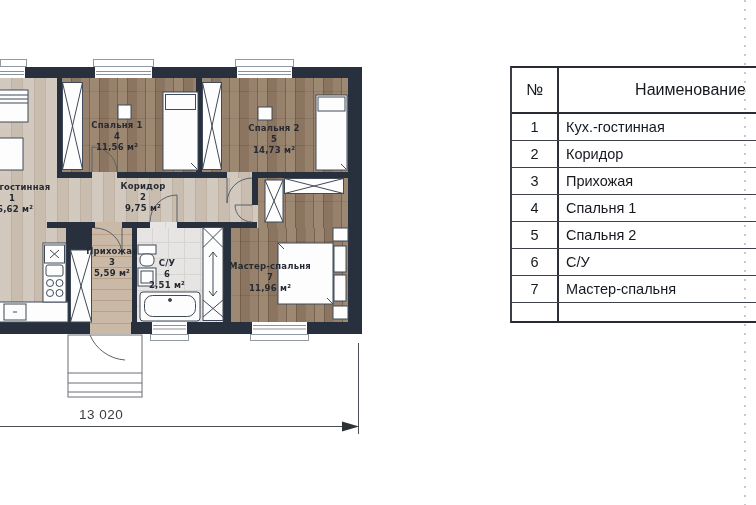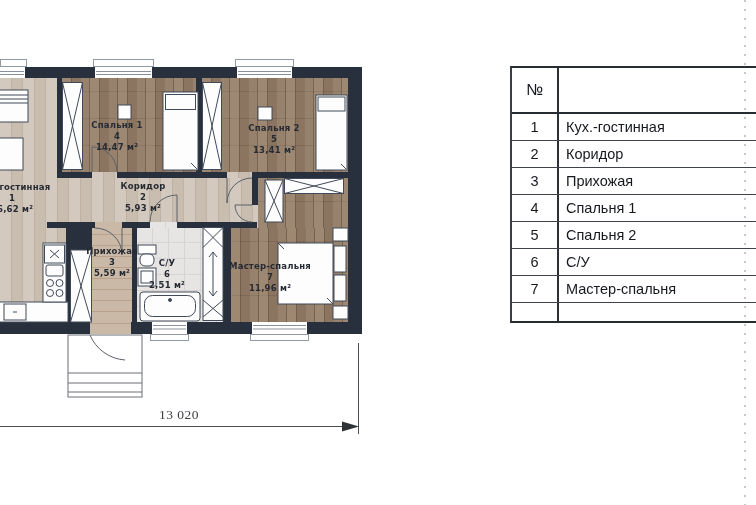--- a/index.html
+++ b/index.html
@@ -15,22 +15,22 @@
   .floor-hall{position:absolute;background:#c2ad98;
     background-image:repeating-linear-gradient(0deg,rgba(255,255,255,.15) 0 10px,rgba(90,60,30,.10) 10px 11px);}
   .floor-tile{position:absolute;background:#e7e5e3;
     background-image:repeating-linear-gradient(0deg,rgba(0,0,0,0) 0 15px,#d7d5d3 15px 16px),
                      repeating-linear-gradient(90deg,rgba(0,0,0,0) 0 15px,#d7d5d3 15px 16px);}
   .window{position:absolute;background:#fff;}
   .sill{position:absolute;background:#fff;border:1px solid #9199a3;box-sizing:border-box;}
   .room-label{position:absolute;width:120px;text-align:center;color:#262a33;
     font-family:"DejaVu Sans",sans-serif;font-size:8.5px;line-height:11px;font-weight:700;letter-spacing:.2px;}
   .room-label .num,.room-label .area{font-weight:600;}
-  .dim-text{position:absolute;left:79px;top:407px;width:120px;text-align:right;
-    font-size:13.5px;color:#3a3d42;letter-spacing:.5px;font-family:Liberation Serif, serif;}
+  .dim-text{position:absolute;left:79px;top:407px;width:120px;text-align:left;
+    font-size:13.5px;color:#3a3d42;letter-spacing:.5px;}
   
   #rooms-table{position:absolute;left:510px;top:66px;width:246px;box-sizing:border-box;
     border-top:2px solid #272c33;border-left:2px solid #3a3f46;border-bottom:2px solid #272c33;
     color:#15181d;}
   .t-header{display:flex;height:46px;border-bottom:2px solid #272c33;box-sizing:border-box;align-items:center;font-size:16px;}
   .t-row{display:flex;height:27px;border-bottom:1px solid #3f434a;box-sizing:border-box;align-items:center;font-size:14.5px;}
   .t-row.last{height:18px;border-bottom:none;}
   .c-num{width:47px;flex:0 0 47px;height:100%;display:flex;align-items:center;justify-content:center;
     border-right:2px solid #2b3036;box-sizing:border-box;}
   .c-name{flex:1;height:100%;display:flex;align-items:center;padding-left:7px;box-sizing:border-box;}
@@ -206,54 +206,55 @@
     </svg>
 
     <div class="room-label" style="left:-48px;top:182px;">
       <div>Кух.-гостинная</div>
       <div class="num">1</div>
       <div class="area">26,62 м²</div>
     </div>
     <div class="room-label" style="left:83px;top:181px;">
       <div>Коридор</div>
       <div class="num">2</div>
-      <div class="area">5,93 м²</div>
+      <div class="area">9,75 м²</div>
     </div>
     <div class="room-label" style="left:52px;top:246px;">
       <div>Прихожая</div>
       <div class="num">3</div>
       <div class="area">5,59 м²</div>
     </div>
     <div class="room-label" style="left:57px;top:120px;">
       <div>Спальня 1</div>
       <div class="num">4</div>
-      <div class="area">14,47 м²</div>
+      <div class="area">11,56 м²</div>
     </div>
     <div class="room-label" style="left:214px;top:123px;">
       <div>Спальня 2</div>
       <div class="num">5</div>
-      <div class="area">13,41 м²</div>
+      <div class="area">14,73 м²</div>
     </div>
     <div class="room-label" style="left:107px;top:258px;">
       <div>С/У</div>
       <div class="num">6</div>
       <div class="area">2,51 м²</div>
     </div>
     <div class="room-label" style="left:210px;top:261px;">
       <div>Мастер-спальня</div>
       <div class="num">7</div>
       <div class="area">11,96 м²</div>
     </div>
 
     <div class="dim-text">13 020</div>
   </div>
 
   <div id="rooms-table">
     <div class="t-header">
       <div class="c-num">№</div>
+      <div class="c-name">Наименование</div>
     </div>
     <div class="t-row">
       <div class="c-num">1</div>
       <div class="c-name">Кух.-гостинная</div>
     </div>
     <div class="t-row">
       <div class="c-num">2</div>
       <div class="c-name">Коридор</div>
     </div>
     <div class="t-row">

